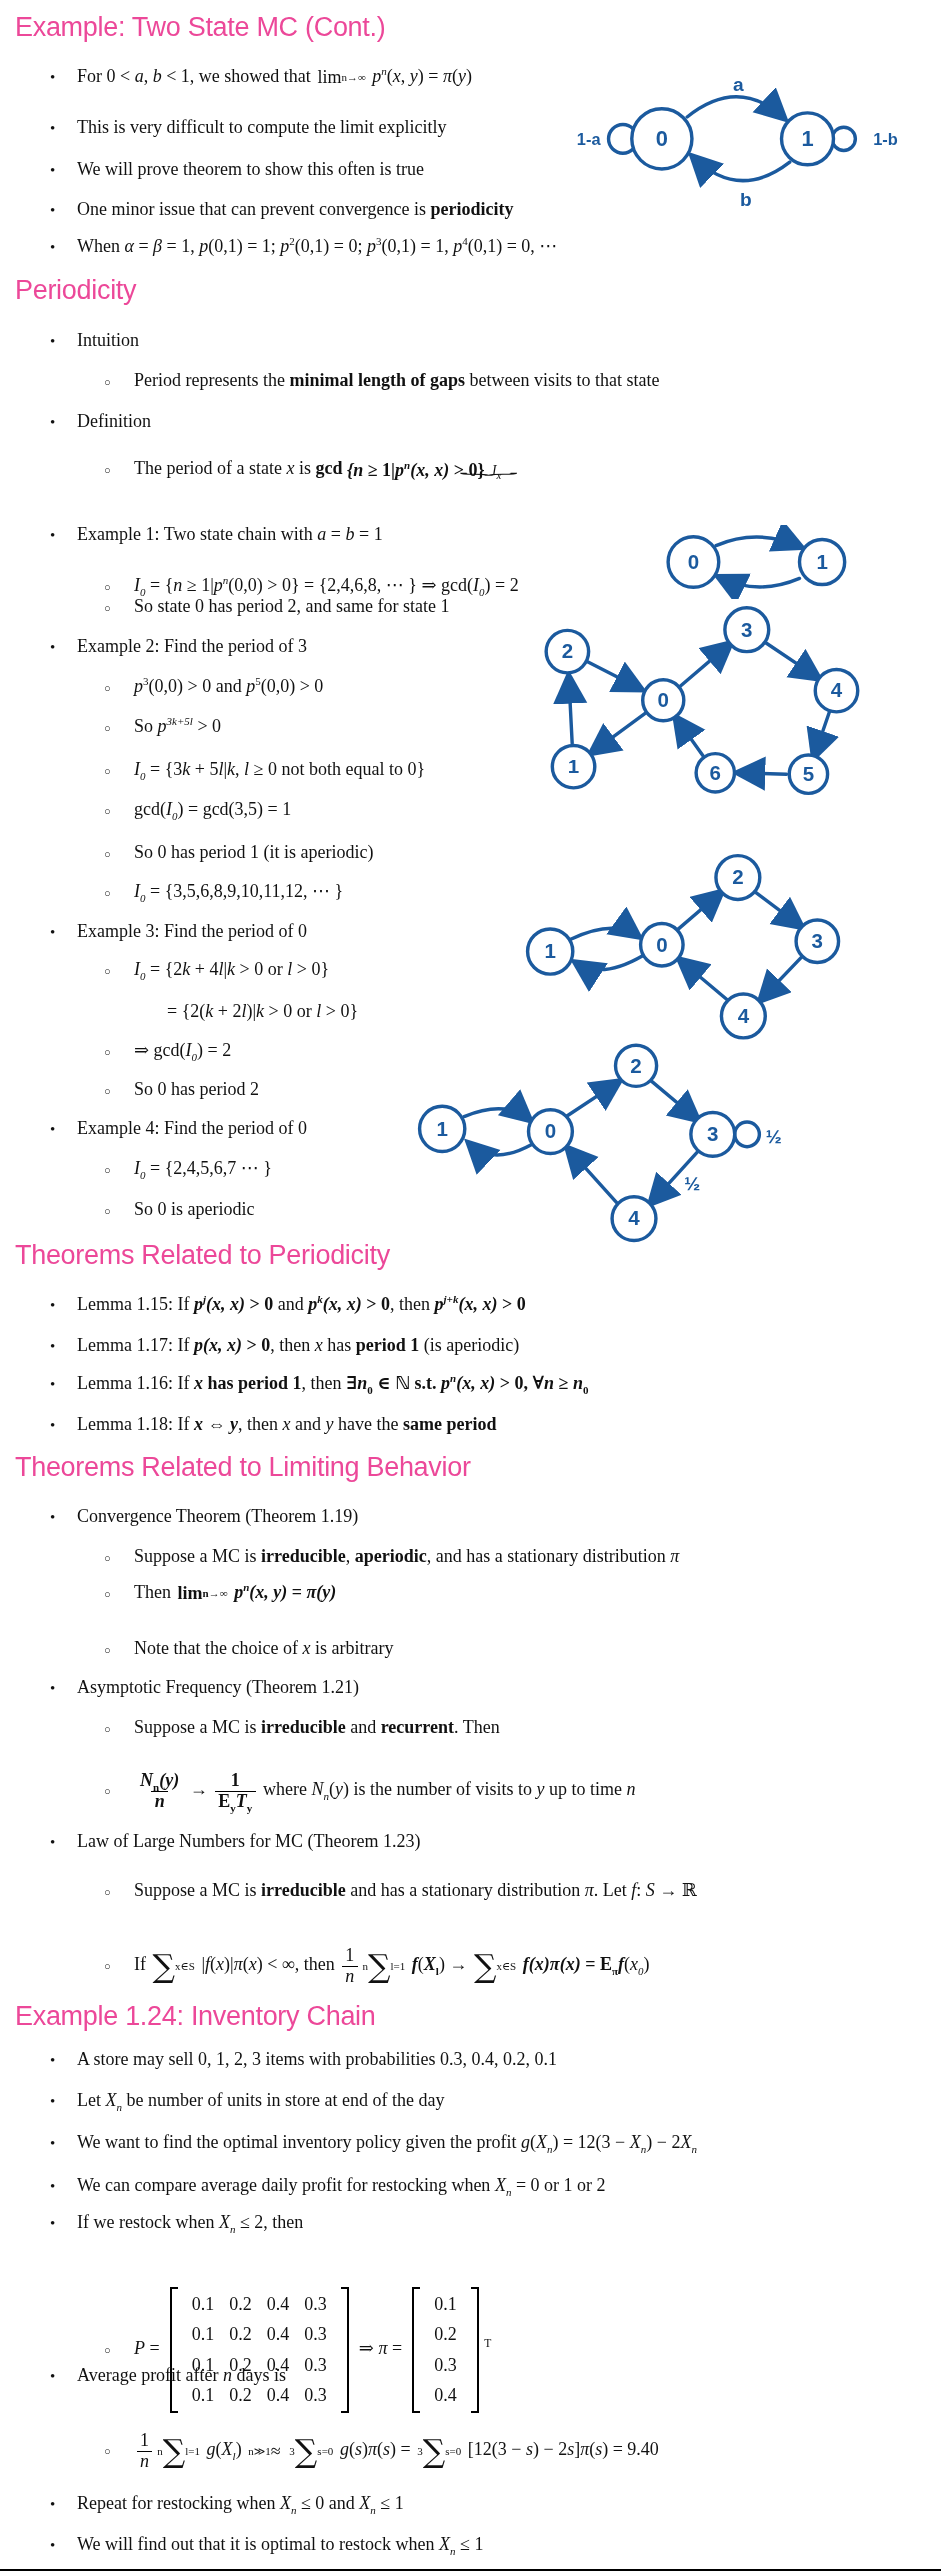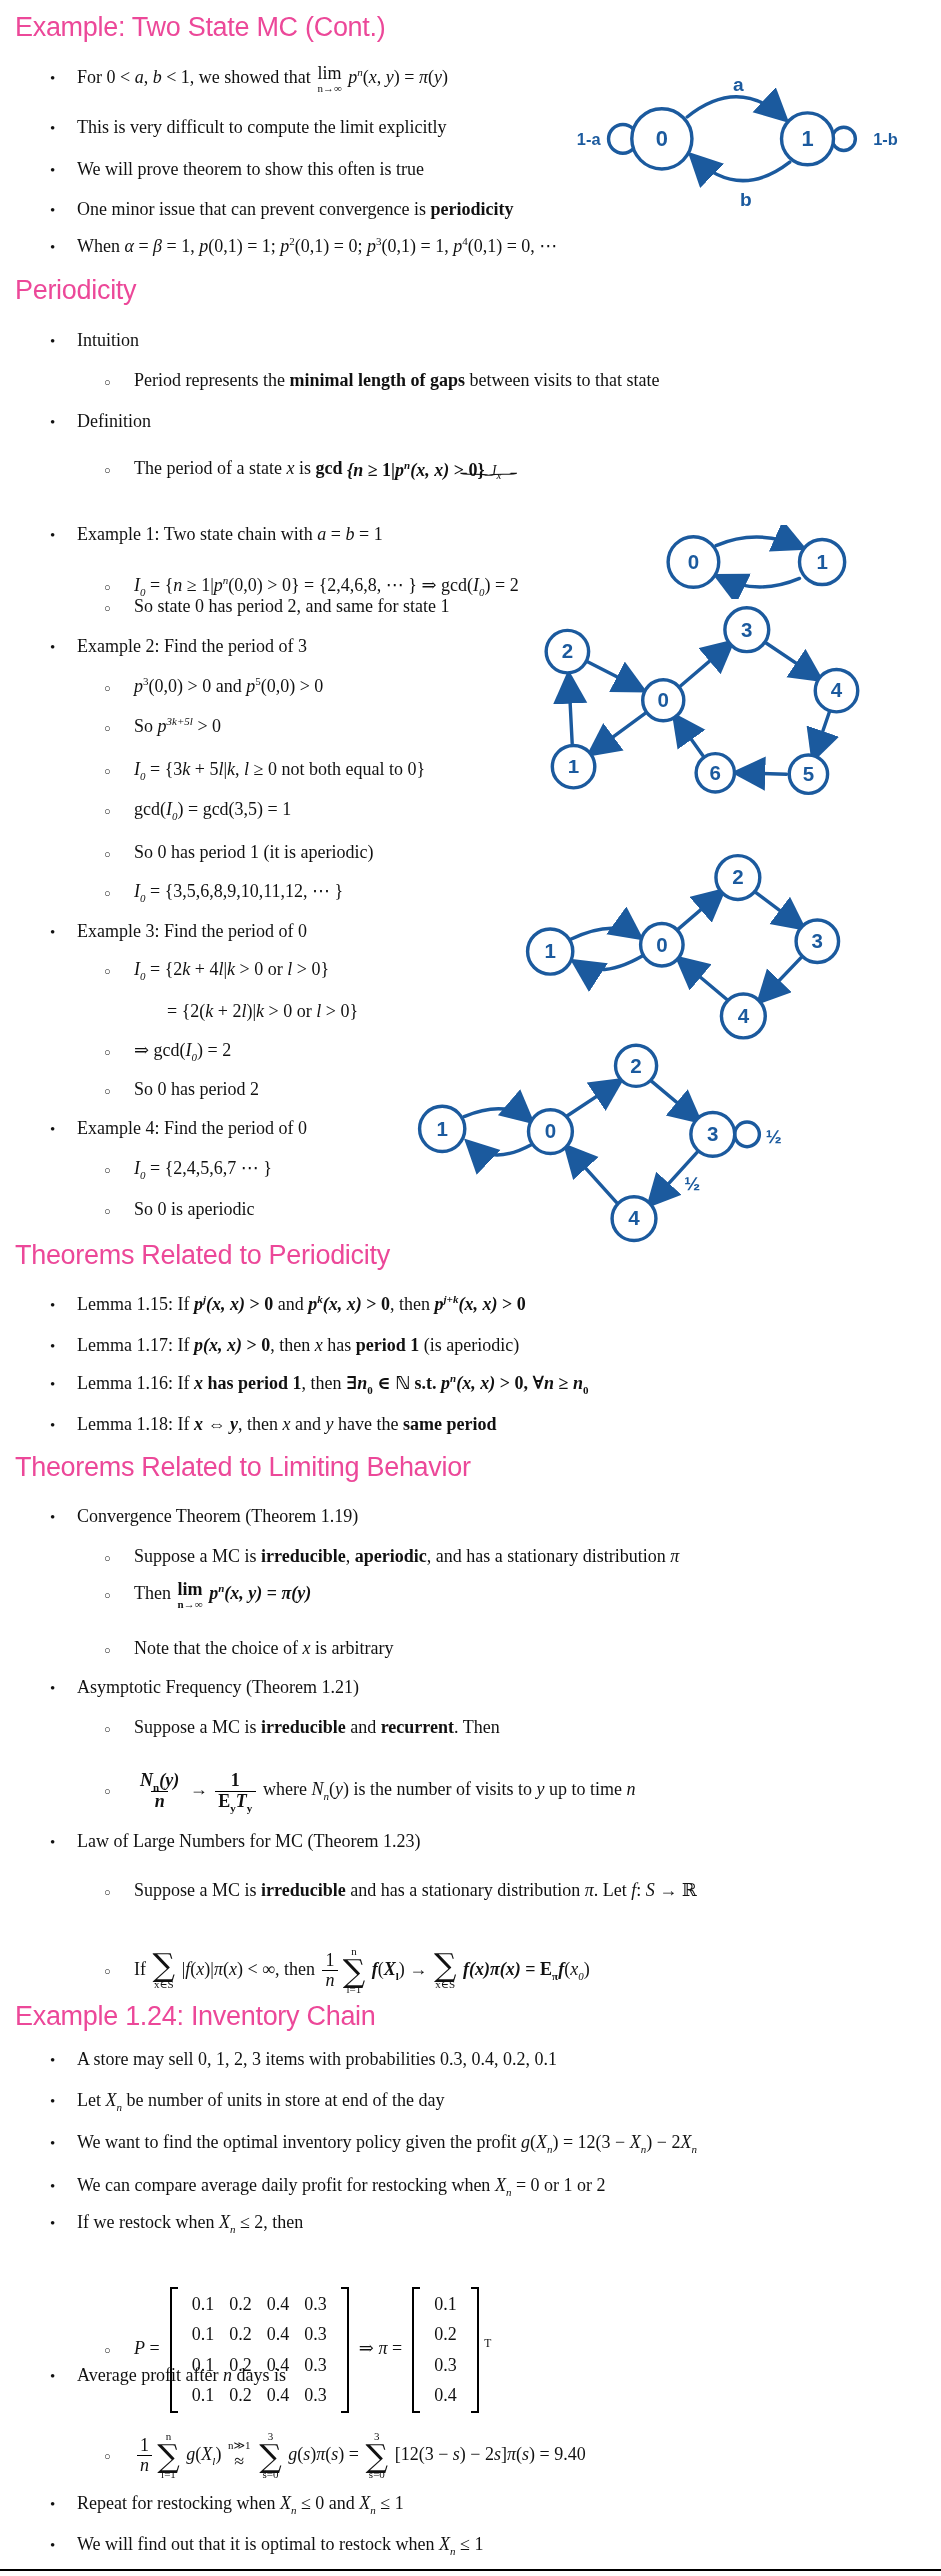--- a/index.html
+++ b/index.html
@@ -12,21 +12,21 @@
   .l2{left:134px;}
   .l2c{left:167px;}
   .l1::before{content:"•";display:inline-block;width:27px;margin-left:-27px;font-size:15px;}
   .l2::before{content:"○";display:inline-block;width:30px;margin-left:-30px;font-size:11px;}
   .m-i{font-style:italic;}
   .m-b{font-weight:700;}
   .m-bi{font-weight:700;font-style:italic;}
   sup,sub{font-size:11px;line-height:0;}
   .m-isup,.m-isub,.m-bisup{font-style:italic;}
   .m-bsup,.m-bsub,.m-bisup{font-weight:700;}
-  .stk{display:inline-flex;flex-direction:column;align-items:center;vertical-align:middle;line-height:1;margin:0 2.1px;}
+  .stk{display:inline-flex;flex-direction:row;align-items:center;vertical-align:middle;line-height:1;margin:0 2.1px;}
   .stk-top,.stk-bot{font-size:11px;line-height:1.05;min-height:1.4px;}
   .stk-base{font-size:18px;line-height:1.05;}
   .stk.big .stk-base{font-size:31.5px;line-height:0.85;font-family:"DejaVu Serif","DejaVu Sans",serif;}
   .stk.bold{font-weight:700;}
   .frac{display:inline-flex;flex-direction:column;align-items:center;vertical-align:middle;margin:0 2.7px;line-height:1.1;}
   .frac .num{padding:0 3.4px;}
   .frac .den{border-top:1.4px solid #000;padding:0 3.4px;}
   .brace{display:inline-flex;flex-direction:row;align-items:center;vertical-align:middle;line-height:1.15;}
   .brace-g{transform:scaleX(8);transform-origin:50% 50%;height:11px;line-height:9px;font-size:12.3px;
            font-family:"DejaVu Sans",sans-serif;}

